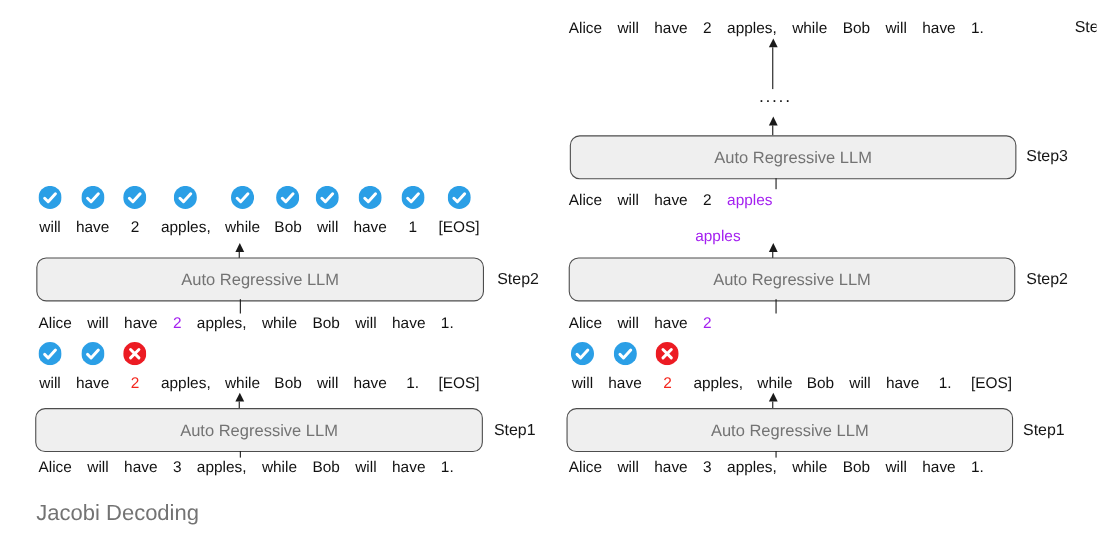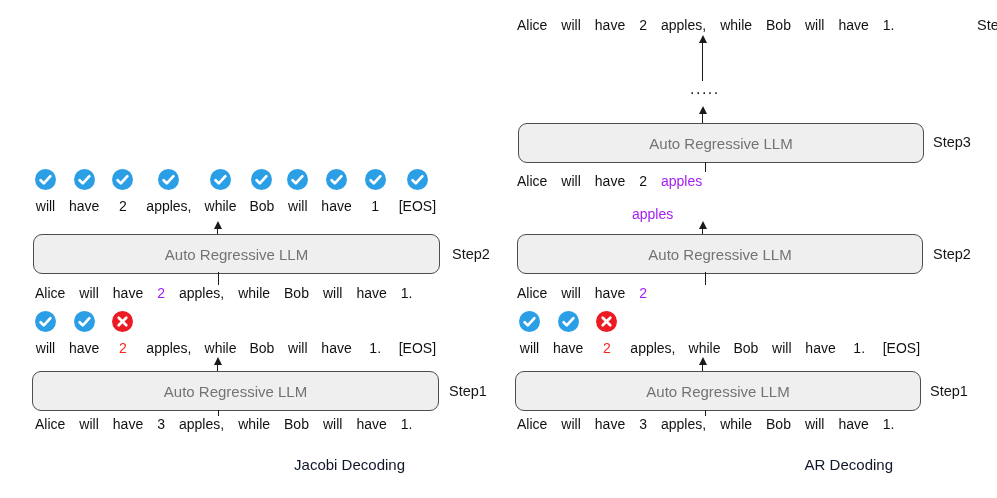--- a/index.html
+++ b/index.html
@@ -17,21 +17,21 @@
   .tok.purple { color:var(--purple);text-align:center; }
   .tok.red { color:var(--red-text); }
 
   .llmbox {
     position:absolute; height:38px; background:var(--box-fill);
     border:1.3px solid var(--box-border); border-radius:9px;
     display:flex; align-items:center; justify-content:center;
     font-size:15px; color:#737373;
   }
   .steplabel { position:absolute; font-size:14.5px; color:#161616; }
-  .caption { position:absolute; font-size:15px; text-align:right; color:#0f172a; }
+  .caption { position:absolute; font-size:20px; text-align:left; color:#737373; }
 
   .arrow { position:absolute; width:9px; display:flex; flex-direction:column; align-items:center; }
   .arrow .head { width:0; height:0; border-left:4.5px solid transparent; border-right:4.5px solid transparent; border-bottom:8px solid #1a1a1a; }
   .arrow .shaft { width:1.2px; flex:1; background:#1a1a1a; }
   .conn { position:absolute; width:1.2px; background:#1a1a1a; }
   .dots { position:absolute; font-size:16px; letter-spacing:1.5px; color:#161616; }
   .floating-token { position:absolute; font-size:14px; line-height:16px; }
 </style>
 </head>
 <body>
@@ -374,15 +374,14 @@
         <span class="tok">have</span>
         <span class="tok">3</span>
         <span class="tok">apples,</span>
         <span class="tok">while</span>
         <span class="tok">Bob</span>
         <span class="tok">will</span>
         <span class="tok">have</span>
         <span class="tok">1.</span>
       </div>
 
-    <div class="caption" style="left:20px; top:456px; width:376px;">AR Decoding</div>
   </section>
 </div>
 
 </body></html>

